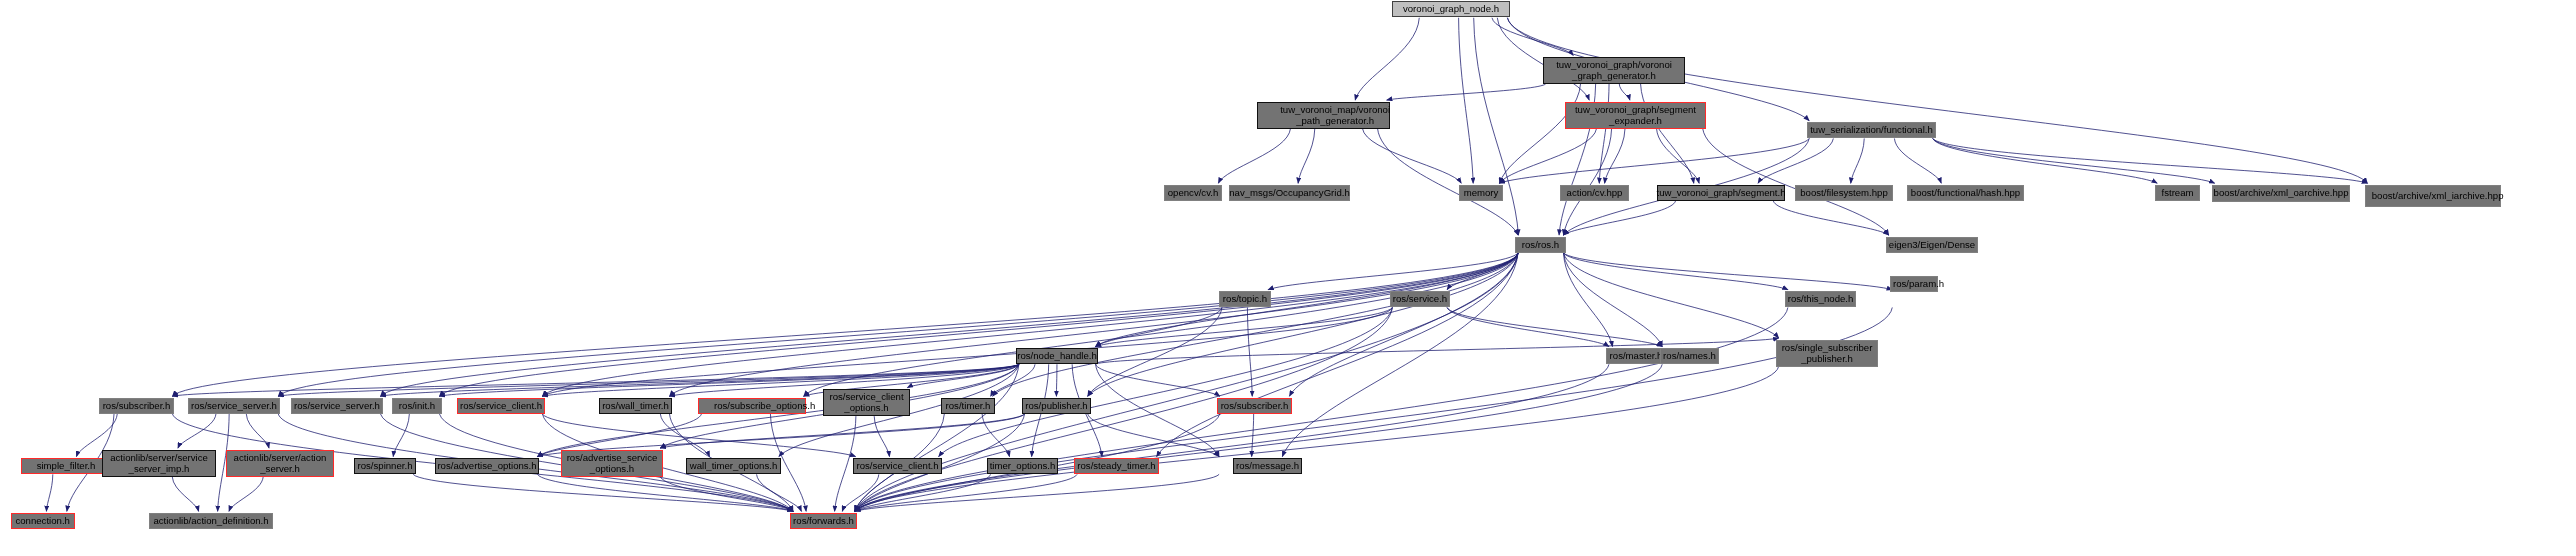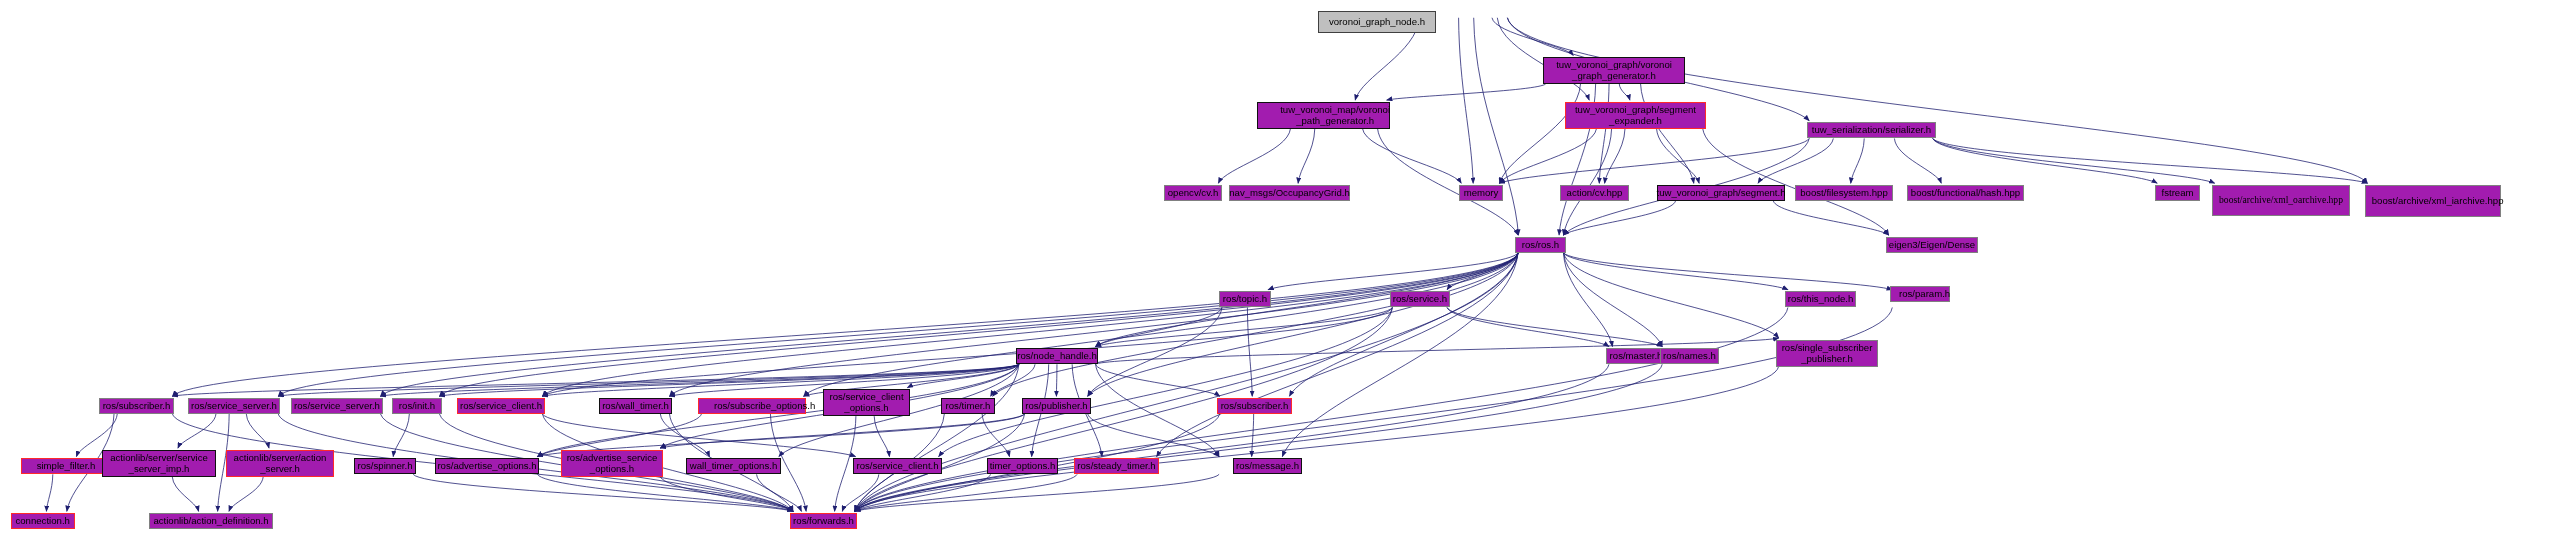--- a/index.html
+++ b/index.html
@@ -1,20 +1,20 @@
 <!DOCTYPE html>
 <html style="font-size:11.4px"><head>
 <meta charset="utf-8">
 <style>
   html,body{margin:0;padding:0;background:#ffffff;}
   #graph{position:relative;width:2576px;height:556px;background:#ffffff;
          font-family:"Liberation Sans","DejaVu Sans",sans-serif;overflow:hidden;}
   #edges{position:absolute;left:0;top:0;width:2576px;height:556px;pointer-events:none;}
   .node{position:absolute;box-sizing:border-box;display:flex;align-items:center;
-        justify-content:center;text-align:center;background:#a21caf;
+        justify-content:center;text-align:center;background:#737373;
         border:0.7px solid #808080;color:#000000;line-height:1.12;
         font-size:9.6px;white-space:pre-line;padding:0 2.8px;}
   .node.root{background:#bfbfbf;border:0.7px solid #404040;}
   .node.bold{border:1.4px solid #101010;}
   .node.red{border:0.7px solid #ff2a2a;}
   .node.red2{border:1.4px solid #ff2a2a;}
 </style>
 </head>
 <body>
 
@@ -145,44 +145,44 @@
         <path d="M1236.75,668 C1234.896,690.68 1190.3485,705.8 1185.25,720" marker-end="url(#ah)"></path>
         <path d="M1394,668 C1387.124,690.68 1221.909,705.8 1203,720" marker-end="url(#ah)"></path>
         <path d="M1516,668 C1504.732,690.68 1233.987,705.8 1203,720" marker-end="url(#ah)"></path>
         <path d="M1716,668 C1698,690.68 1252.5,705.8 1203,720" marker-end="url(#ah)"></path>
         <path d="M73.5,668 C73.176,690.68 65.391,705.8 64.5,720" marker-end="url(#ah)"></path>
         <path d="M2137,356 C2119,477.38 1677.5,558.3 1628,643" marker-end="url(#ah)"></path>
         <path d="M1509,513 C1510.512,568.44 1546.842,605.4 1551,643" marker-end="url(#ah)"></path>
       </g>
   </svg>
   <div id="nodes">
-      <div class="node root" style="left: 1318px; top: 1.4px; width: 118px; height: 22px; margin-top: 10px;">voronoi_graph_node.h</div>
+      <div class="node root" style="left: 1392px; top: 1.4px; width: 118px; height: 16px;">voronoi_graph_node.h</div>
       <div class="node bold" style="left: 1543px; top: 57px; width: 142px; height: 27px;">tuw_voronoi_graph/voronoi
 _graph_generator.h</div>
       <div class="node bold" style="left: 1257px; top: 102px; width: 133px; height: 27px; padding-left: 26px;">tuw_voronoi_map/voronoi
 _path_generator.h</div>
       <div class="node red2" style="left: 1565px; top: 102px; width: 141px; height: 27px;">tuw_voronoi_graph/segment
 _expander.h</div>
-      <div class="node" style="left: 1807px; top: 122px; width: 129px; height: 16.3px;">tuw_serialization/serializer.h</div>
+      <div class="node" style="left: 1807px; top: 122px; width: 129px; height: 16.3px;">tuw_serialization/functional.h</div>
       <div class="node" style="left: 1164px; top: 185px; width: 58px; height: 16.3px;">opencv/cv.h</div>
       <div class="node" style="left: 1229px; top: 185px; width: 121px; height: 16.3px;">nav_msgs/OccupancyGrid.h</div>
       <div class="node" style="left: 1459px; top: 185px; width: 44px; height: 16.3px;">memory</div>
       <div class="node" style="left: 1560px; top: 185px; width: 69px; height: 16.3px;">action/cv.hpp</div>
       <div class="node bold" style="left: 1657px; top: 185px; width: 128px; height: 16.3px;">tuw_voronoi_graph/segment.h</div>
       <div class="node" style="left: 1795px; top: 185px; width: 98px; height: 16.3px;">boost/filesystem.hpp</div>
       <div class="node" style="left: 1907px; top: 185px; width: 117px; height: 16.3px;">boost/functional/hash.hpp</div>
       <div class="node" style="left: 2155px; top: 185px; width: 45px; height: 16.3px;">fstream</div>
-      <div class="node" style="left: 2212px; top: 185px; width: 138px; height: 31px; font-family: Liberation Serif, serif;">boost/archive/xml_oarchive.hpp</div>
-      <div class="node" style="left: 2365px; top: 185px; width: 136px; height: 32px; padding-left: 12px;">boost/archive/xml_iarchive.hpp</div>
+      <div class="node" style="left: 2212px; top: 185px; width: 138px; height: 17px;">boost/archive/xml_oarchive.hpp</div>
+      <div class="node" style="left: 2365px; top: 185px; width: 136px; height: 22px; padding-left: 12px;">boost/archive/xml_iarchive.hpp</div>
       <div class="node" style="left: 1886px; top: 237px; width: 92px; height: 16.3px;">eigen3/Eigen/Dense</div>
       <div class="node" style="left: 1515px; top: 237px; width: 51px; height: 16.3px;">ros/ros.h</div>
       <div class="node" style="left: 1219px; top: 291px; width: 52px; height: 16.3px;">ros/topic.h</div>
       <div class="node" style="left: 1390px; top: 291px; width: 60px; height: 16.3px;">ros/service.h</div>
       <div class="node" style="left: 1785px; top: 291px; width: 71px; height: 16.3px;">ros/this_node.h</div>
-      <div class="node" style="left: 1890px; top: 286px; width: 60px; height: 16.3px; padding-left: 12px;">ros/param.h</div>
+      <div class="node" style="left: 1890px; top: 276px; width: 48px; height: 16.3px; padding-left: 12px;">ros/param.h</div>
       <div class="node bold" style="left: 1016px; top: 348px; width: 82px; height: 16.3px;">ros/node_handle.h</div>
       <div class="node" style="left: 1606px; top: 348px; width: 60px; height: 16.3px;">ros/master.h</div>
       <div class="node" style="left: 1660px; top: 348px; width: 59px; height: 16.3px;">ros/names.h</div>
       <div class="node" style="left: 1776px; top: 340px; width: 102px; height: 27px;">ros/single_subscriber
 _publisher.h</div>
       <div class="node" style="left: 99px; top: 398px; width: 75px; height: 16.3px;">ros/subscriber.h</div>
       <div class="node" style="left: 188px; top: 398px; width: 92px; height: 16.3px;">ros/service_server.h</div>
       <div class="node" style="left: 291px; top: 398px; width: 92px; height: 16.3px;">ros/service_server.h</div>
       <div class="node" style="left: 392px; top: 398px; width: 50px; height: 16.3px;">ros/init.h</div>
       <div class="node red" style="left: 457px; top: 398px; width: 88px; height: 16.3px;">ros/service_client.h</div>

